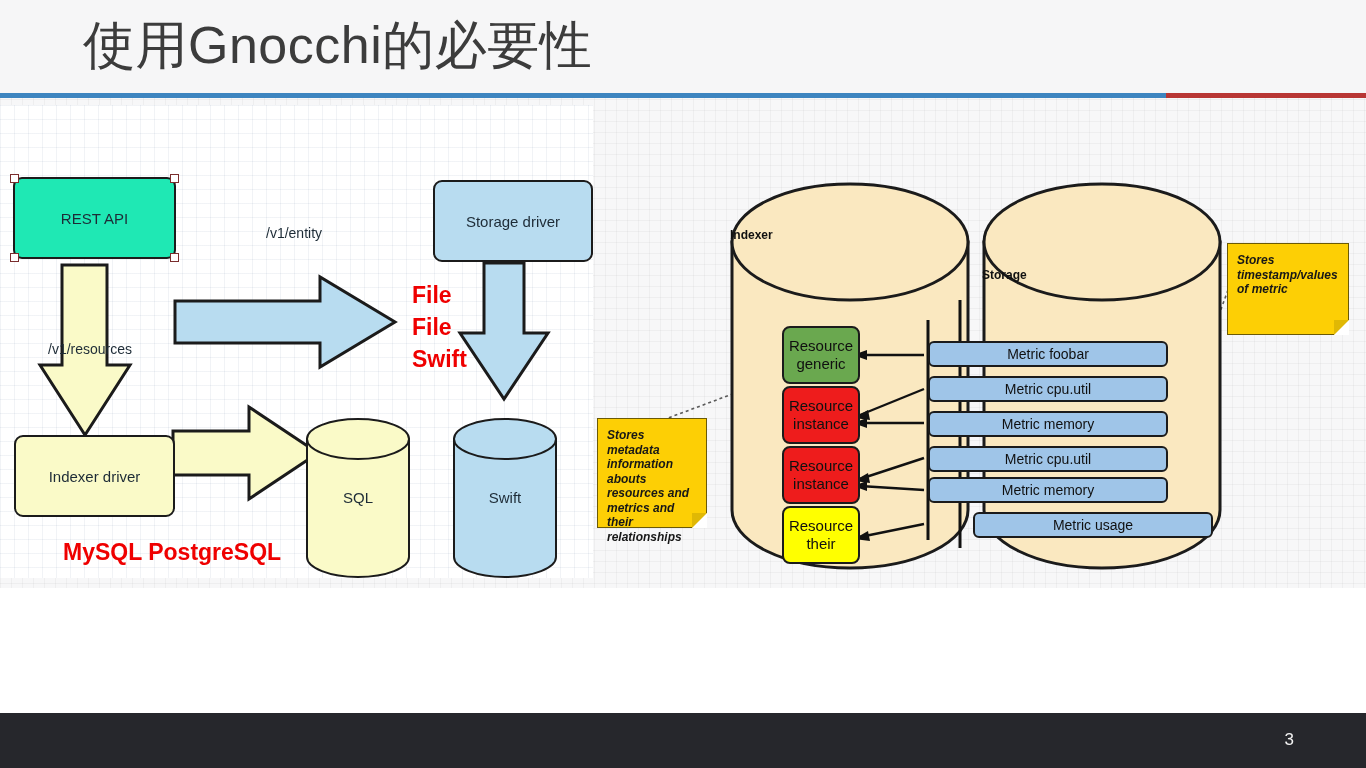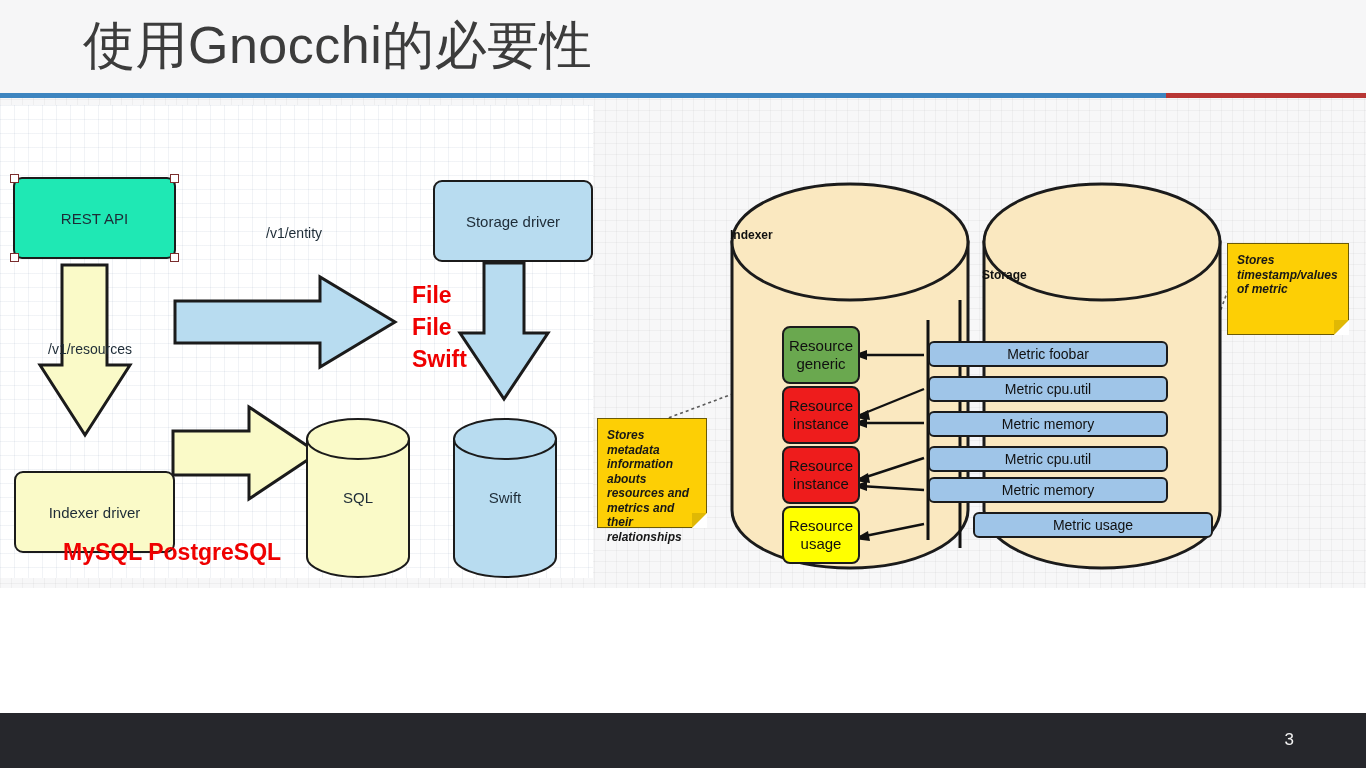--- a/index.html
+++ b/index.html
@@ -158,21 +158,21 @@
       <span class="handle" style="left:-5px; top:-5px;"></span>
       <span class="handle" style="right:-5px; top:-5px;"></span>
       <span class="handle" style="left:-5px; bottom:-5px;"></span>
       <span class="handle" style="right:-5px; bottom:-5px;"></span>
     </div>
 
     <div class="nodebox" style="left:433px; top:75px; width:160px; height:82px; background:#b8dcf0;">
       <span>Storage driver</span>
     </div>
 
-    <div class="nodebox" style="left:14px; top:330px; width:161px; height:82px; background:#fafac8;margin-top:36px;">
+    <div class="nodebox" style="left:14px; top:330px; width:161px; height:82px; background:#fafac8;">
       <span>Indexer driver</span>
     </div>
 
     <div class="edge-label" style="left:266px; top:120px;">/v1/entity</div>
     <div class="edge-label" style="left:48px; top:236px;">/v1/resources</div>
 
     <div style="position:absolute; left:305px; top:312px; width:106px; height:162px;">
       <svg width="106" height="162" style="position:absolute; left:0; top:0;">
         <path d="M2,22 L2,140 A51,20 0 0 0 104,140 L104,22 Z" fill="#fafac8" stroke="#1b1b1b" stroke-width="2"></path>
         <ellipse cx="53" cy="22" rx="51" ry="20" fill="#fafac8" stroke="#1b1b1b" stroke-width="2"></ellipse>
@@ -260,21 +260,21 @@
     <div class="resbox" style="left:62px; top:206px; width:78px; height:58px; background:#ee1c1c;">
       <span>Resource</span>
       <span>instance</span>
     </div>
     <div class="resbox" style="left:62px; top:266px; width:78px; height:58px; background:#ee1c1c;">
       <span>Resource</span>
       <span>instance</span>
     </div>
     <div class="resbox" style="left:62px; top:326px; width:78px; height:58px; background:#ffff00;">
       <span>Resource</span>
-      <span>usage</span>
+      <span>their</span>
     </div>
 
     <div class="metricbar" style="left:208px; top:161px; width:240px; height:26px;">
       <span>Metric foobar</span>
     </div>
     <div class="metricbar" style="left:208px; top:196px; width:240px; height:26px;">
       <span>Metric cpu.util</span>
     </div>
     <div class="metricbar" style="left:208px; top:231px; width:240px; height:26px;">
       <span>Metric memory</span>

